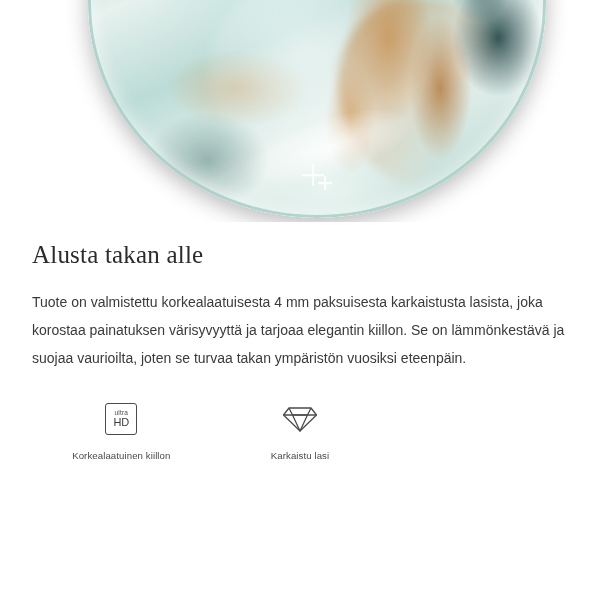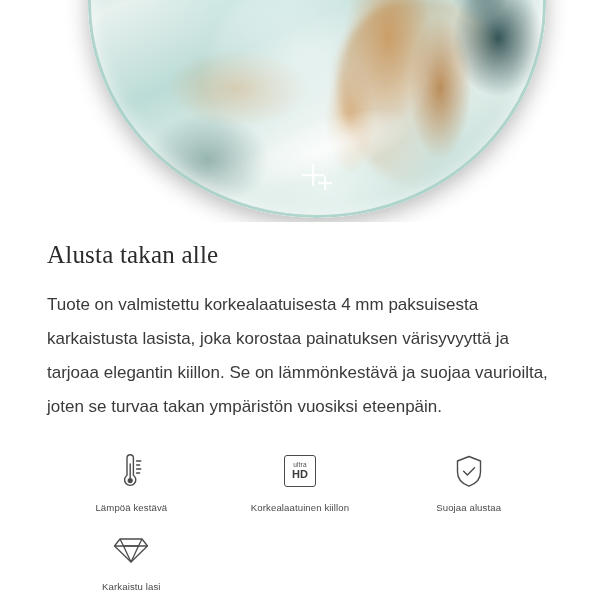--- a/index.html
+++ b/index.html
@@ -92,35 +92,35 @@
   }
   .sparkle:before { width: 22px; height: 1.6px; transform: translate(-50%,-50%); }
   .sparkle:after  { width: 1.6px; height: 22px; transform: translate(-50%,-50%); }
   .sparkle-1 { left: 302px; top: 164px; }
   .sparkle-2 { left: 318px; top: 176px; width: 14px; height: 14px; }
   .sparkle-2:before { width: 14px; }
   .sparkle-2:after { height: 14px; }
 
   
   .content {
-    padding: 0 47px;
+    padding: 0 32px;
   }
   .headline {
     font-family: "Liberation Serif", serif;
     font-size: 25px;
     line-height: 1.32;
     color: #2b2b2b;
     margin-top: 16px;
     font-weight: 400;
     letter-spacing: 0.2px;
   }
   .headline .line2 { display: block; }
 
   .body-copy {
-    font-size: 17px;
+    font-size: 14px;
     line-height: 2.0;
     color: #3a3a3a;
     max-width: 548px;
   }
 
   
   .features {
     margin-top: 26px;
     display: grid;
     grid-template-columns: repeat(3, 1fr);
@@ -151,21 +151,21 @@
     height: 30px;
     border: 1.4px solid #4b4b4b;
     border-radius: 3px;
     display: flex;
     flex-direction: column;
     align-items: center;
     justify-content: center;
     line-height: 1;
   }
   .hd-badge .t1 { font-size: 6.5px; letter-spacing: .2px; color:#4b4b4b; }
-  .hd-badge .t2 { font-size: 11px; font-weight: bold; color:#3a3a3a; margin-top:1px; }
+  .hd-badge .t2 { font-size: 11px; font-weight: normal; color:#3a3a3a; margin-top:1px; }
 </style>
 </head>
 <body>
 
 <div class="hero">
   <div class="hero-plate">
     <div class="swirl-a"></div>
     <div class="swirl-b"></div>
     <div class="gloss"></div>
     <div class="rim"></div>
@@ -177,51 +177,31 @@
 <div class="content">
 
   <h1 class="headline">
     <span>Alusta takan alle</span>
   </h1>
 
   <p class="body-copy">Tuote on valmistettu korkealaatuisesta 4 mm paksuisesta karkaistusta lasista, joka korostaa painatuksen värisyvyyttä ja tarjoaa elegantin kiillon. Se on lämmönkestävä ja suojaa vaurioilta, joten se turvaa takan ympäristön vuosiksi eteenpäin.</p>
 
   <div class="features">
 
-    <div class="feature">
-      <div class="feature-icon">
-        <svg width="34" height="38" viewBox="0 0 34 38" fill="none" stroke="#4b4b4b" stroke-width="1.4" stroke-linecap="round">
-          <path d="M13 6a3.2 3.2 0 0 1 6.4 0v17.2a5.6 5.6 0 1 1-6.4 0z"></path>
-          <circle cx="16.2" cy="28.6" r="2.6" fill="#4b4b4b" stroke="none"></circle>
-          <path d="M16.2 12v14"></path>
-          <path d="M22.6 9h4.2M22.6 13h3M22.6 17h4.2M22.6 21h3"></path>
-        </svg>
-      </div>
-      <div class="feature-label">Lämpöä kestävä</div>
-    </div>
 
     <div class="feature">
       <div class="feature-icon">
         <div class="hd-badge">
           <span class="t1">ultra</span>
           <span class="t2">HD</span>
         </div>
       </div>
       <div class="feature-label">Korkealaatuinen kiillon</div>
     </div>
 
-    <div class="feature">
-      <div class="feature-icon">
-        <svg width="34" height="38" viewBox="0 0 34 38" fill="none" stroke="#4b4b4b" stroke-width="1.4" stroke-linejoin="round" stroke-linecap="round">
-          <path d="M17 4.5 5.5 9v11c0 7.2 5.2 12 11.5 14.2C23.3 32 28.5 27.2 28.5 20V9z"></path>
-          <path d="M11.6 19.2l3.8 3.9 7.1-7.3"></path>
-        </svg>
-      </div>
-      <div class="feature-label">Suojaa alustaa</div>
-    </div>
 
     <div class="feature">
       <div class="feature-icon">
         <svg width="38" height="34" viewBox="0 0 38 34" fill="none" stroke="#4b4b4b" stroke-width="1.3" stroke-linejoin="round">
           <path d="M8 6h22l5.5 7L19 29 2.5 13z"></path>
           <path d="M2.5 13h33"></path>
           <path d="M8 6l3.5 7L19 29 26.5 13 30 6"></path>
           <path d="M11.5 13h15"></path>
         </svg>
       </div>

